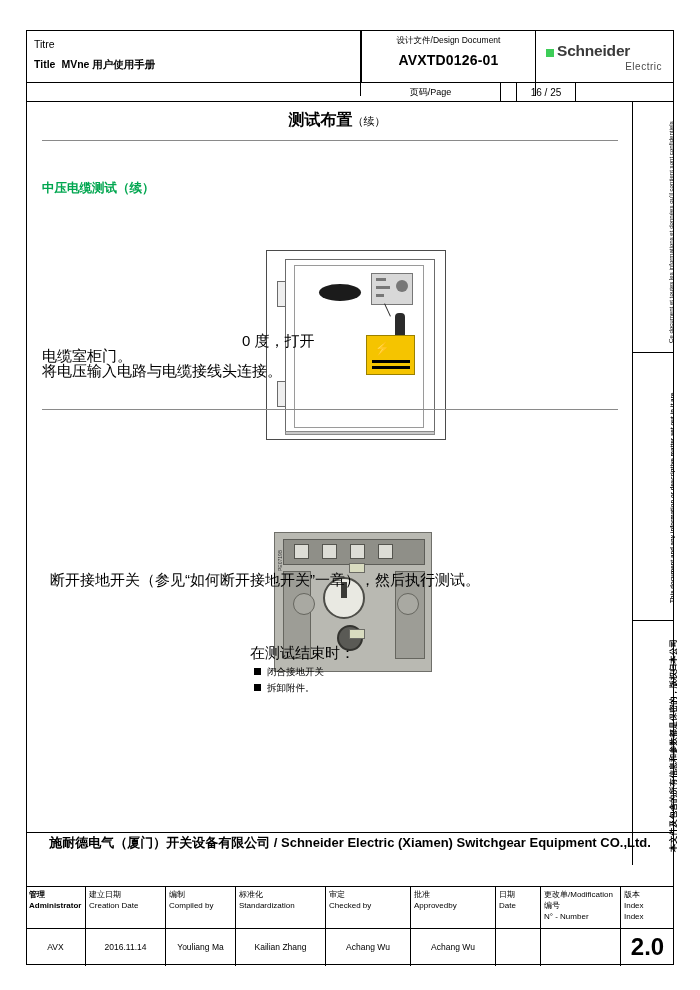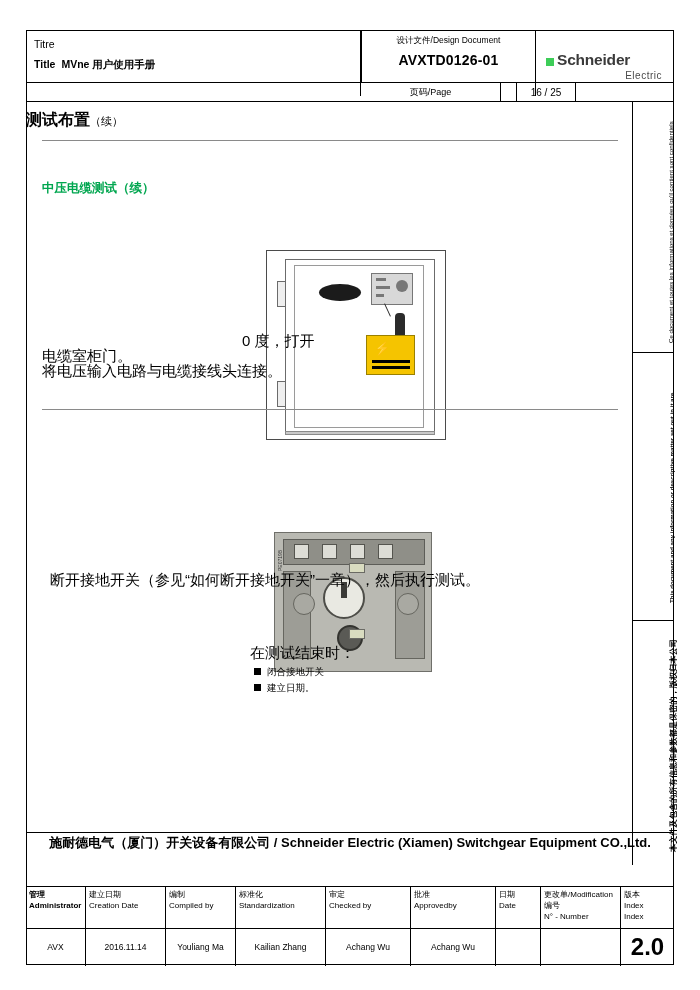--- a/index.html
+++ b/index.html
@@ -93,21 +93,20 @@
     font-size: 14px;
     font-weight: bold;
     letter-spacing: 0.2px;
   }
   .hdr-right {
     position: absolute;
     left: 510px;
     top: 0;
     width: 138px;
     height: 66px;
-    margin-top: 9px;
   }
   .schneider {
     position: absolute;
     left: 10px;
     top: 12px;
     width: 120px;
   }
   .schneider .sq {
     display: inline-block;
     width: 8px; height: 8px;
@@ -220,22 +219,23 @@
   .content {
     position: absolute;
     left: 26px;
     top: 102px;
     width: 606px;
     height: 763px;
   }
   .doc-title {
     position: absolute;
     top: 8px;
-    left: 0;
+    left: 8px;
     width: 606px;
+    text-align: center;
     font-size: 16px;
     font-weight: bold;
   }
   .doc-title .suffix {
     font-size: 11px;
     font-weight: normal;
   }
   .hr {
     position: absolute;
     background: #8a8a8a;
@@ -627,21 +627,21 @@
       <div class="sq-ind" style="top:30px;"></div>
       <div class="sq-ind" style="top:96px;"></div>
     </div>
 
     <div class="para" style="left:24px; top:470px; width:430px;">断开接地开关（参见“如何断开接地开关”一章），然后执行测试。</div>
 
     <div class="para" style="left:224px; top:543px;">在测试结束时：</div>
 
     <div class="bullets" style="left:228px; top:562px;">
       <div><span class="b"></span><span>闭合接地开关</span></div>
-      <div><span class="b"></span><span>建立日期。</span></div>
+      <div><span class="b"></span><span>拆卸附件。</span></div>
     </div>
 
   </div>
 
   <div class="footer-company">施耐德电气（厦门）开关设备有限公司 / Schneider Electric (Xiamen)  Switchgear Equipment CO.,Ltd.</div>
 
   <div class="footer-table">
 
     <div class="ft-cell border-r" style="left:0; top:0; width:60px; height:41px;font-weight:bold;">
       <div>管理</div>

